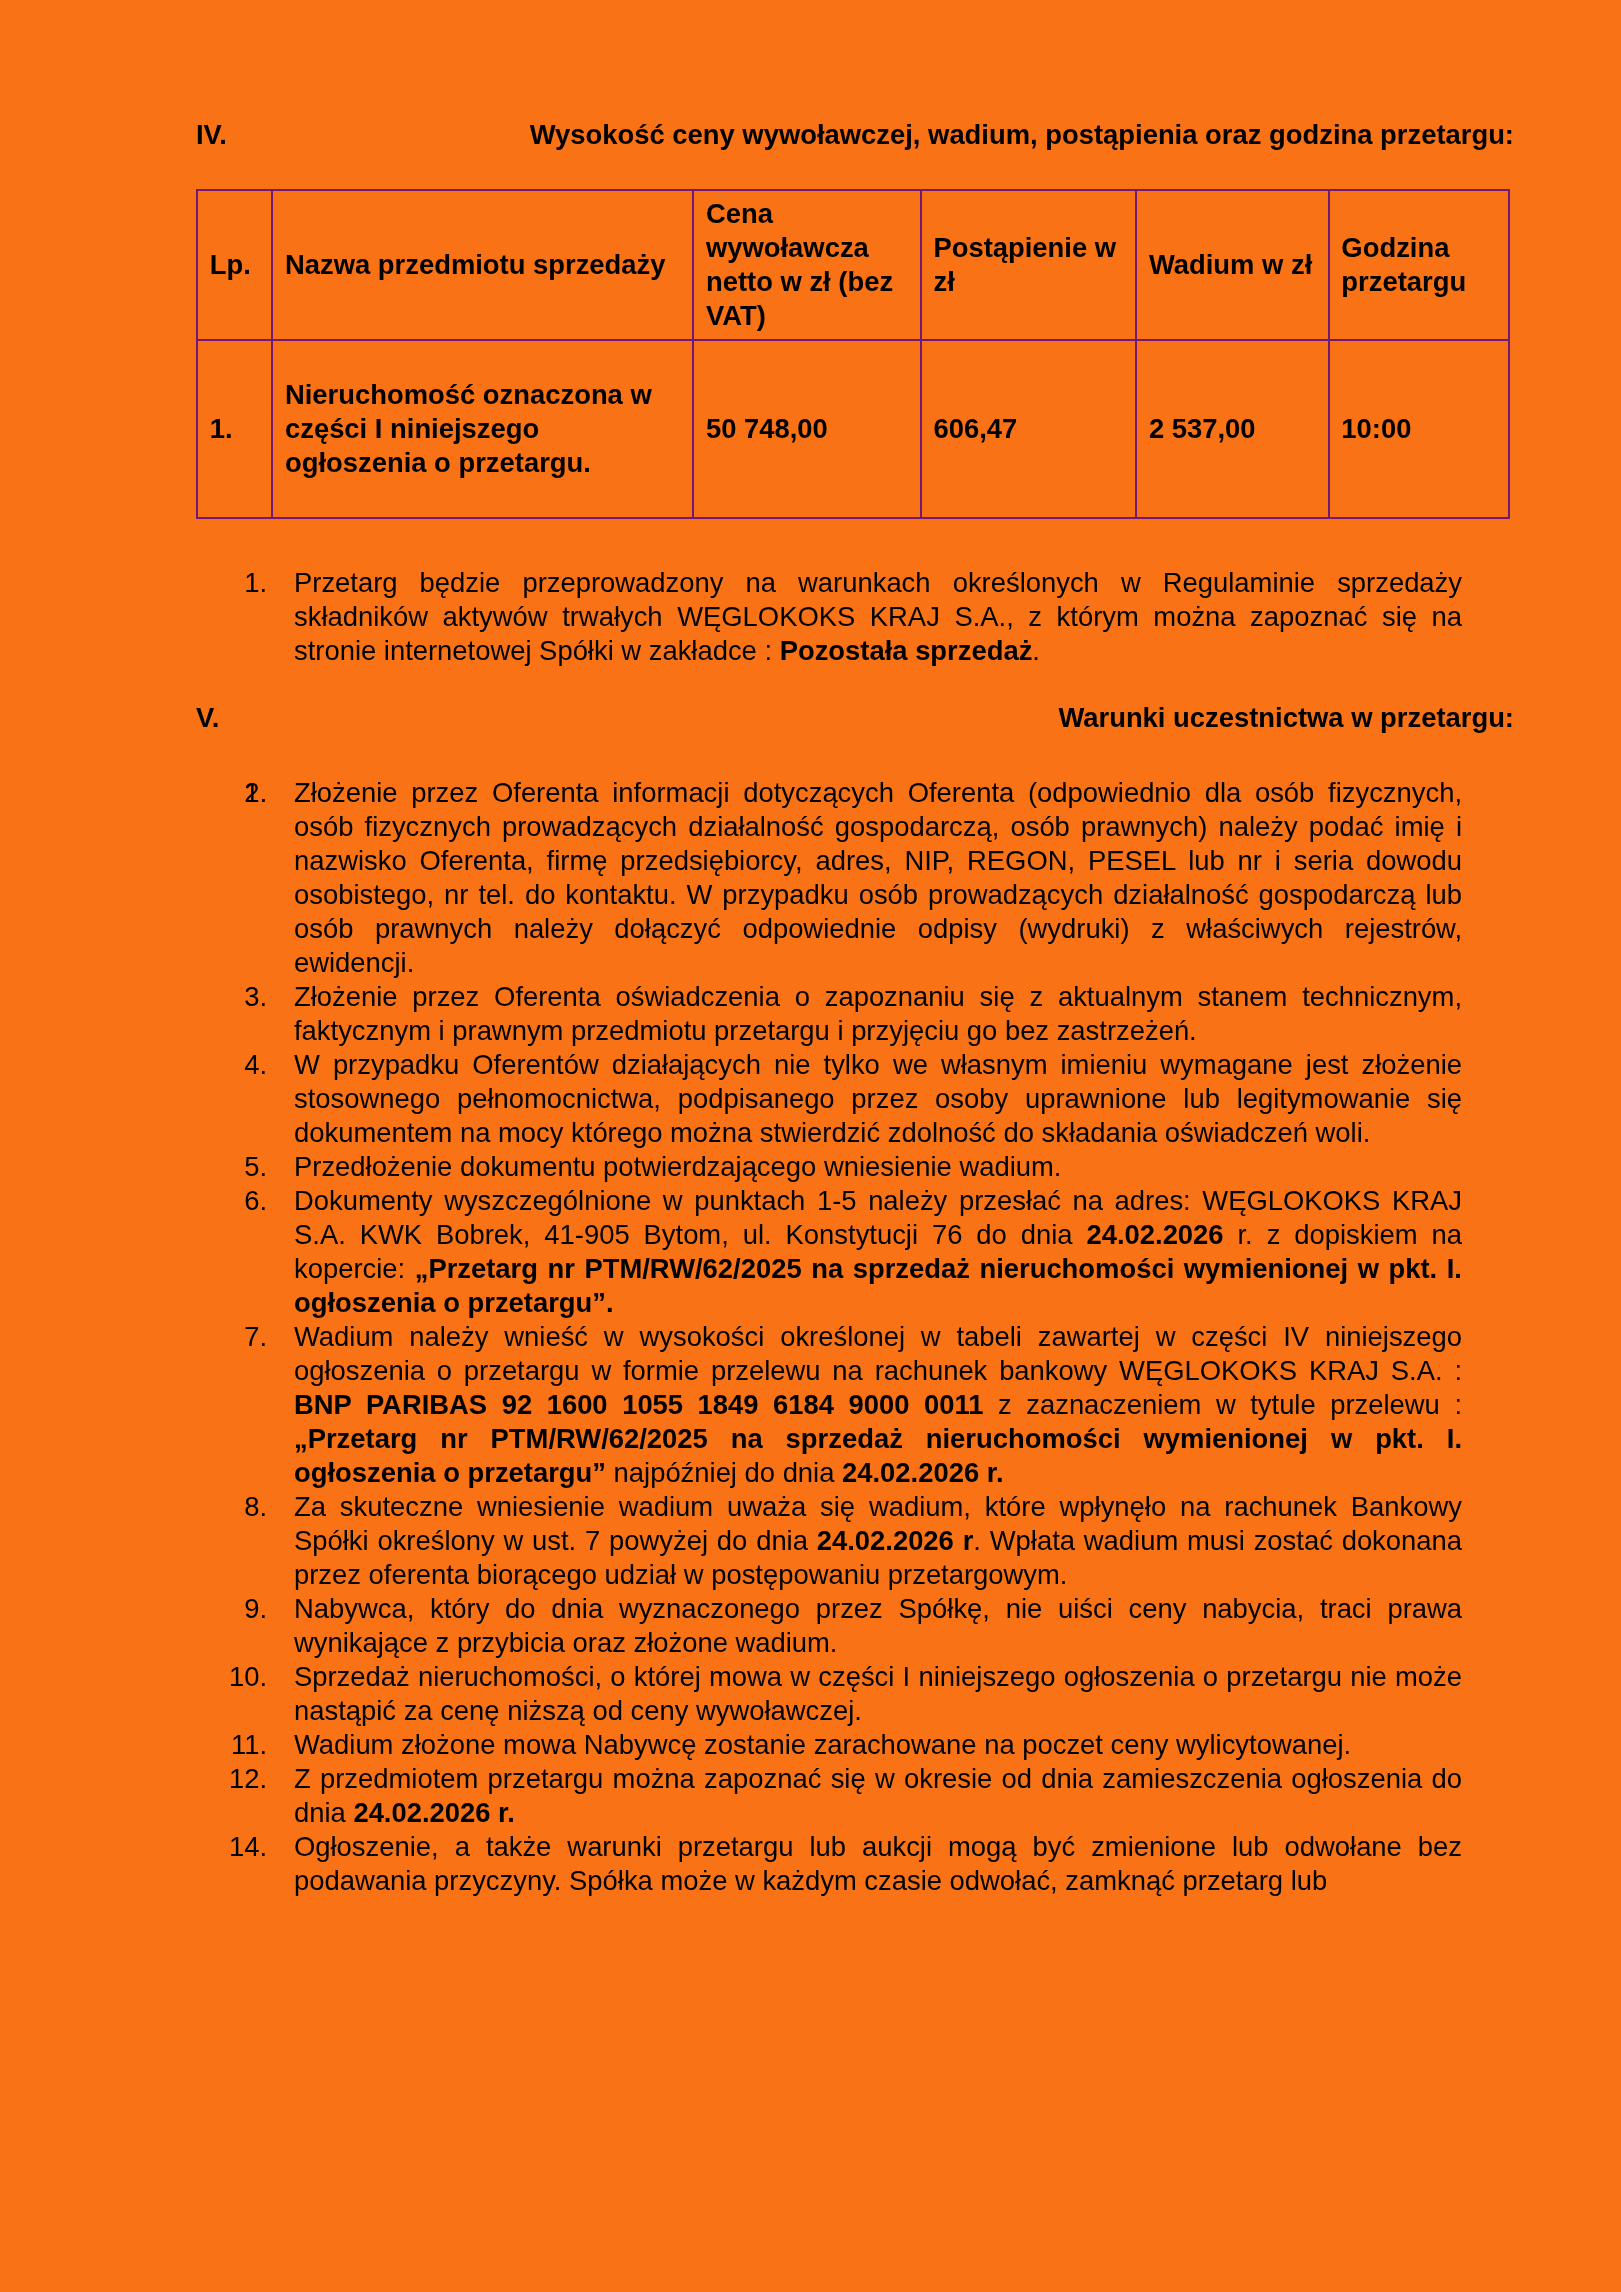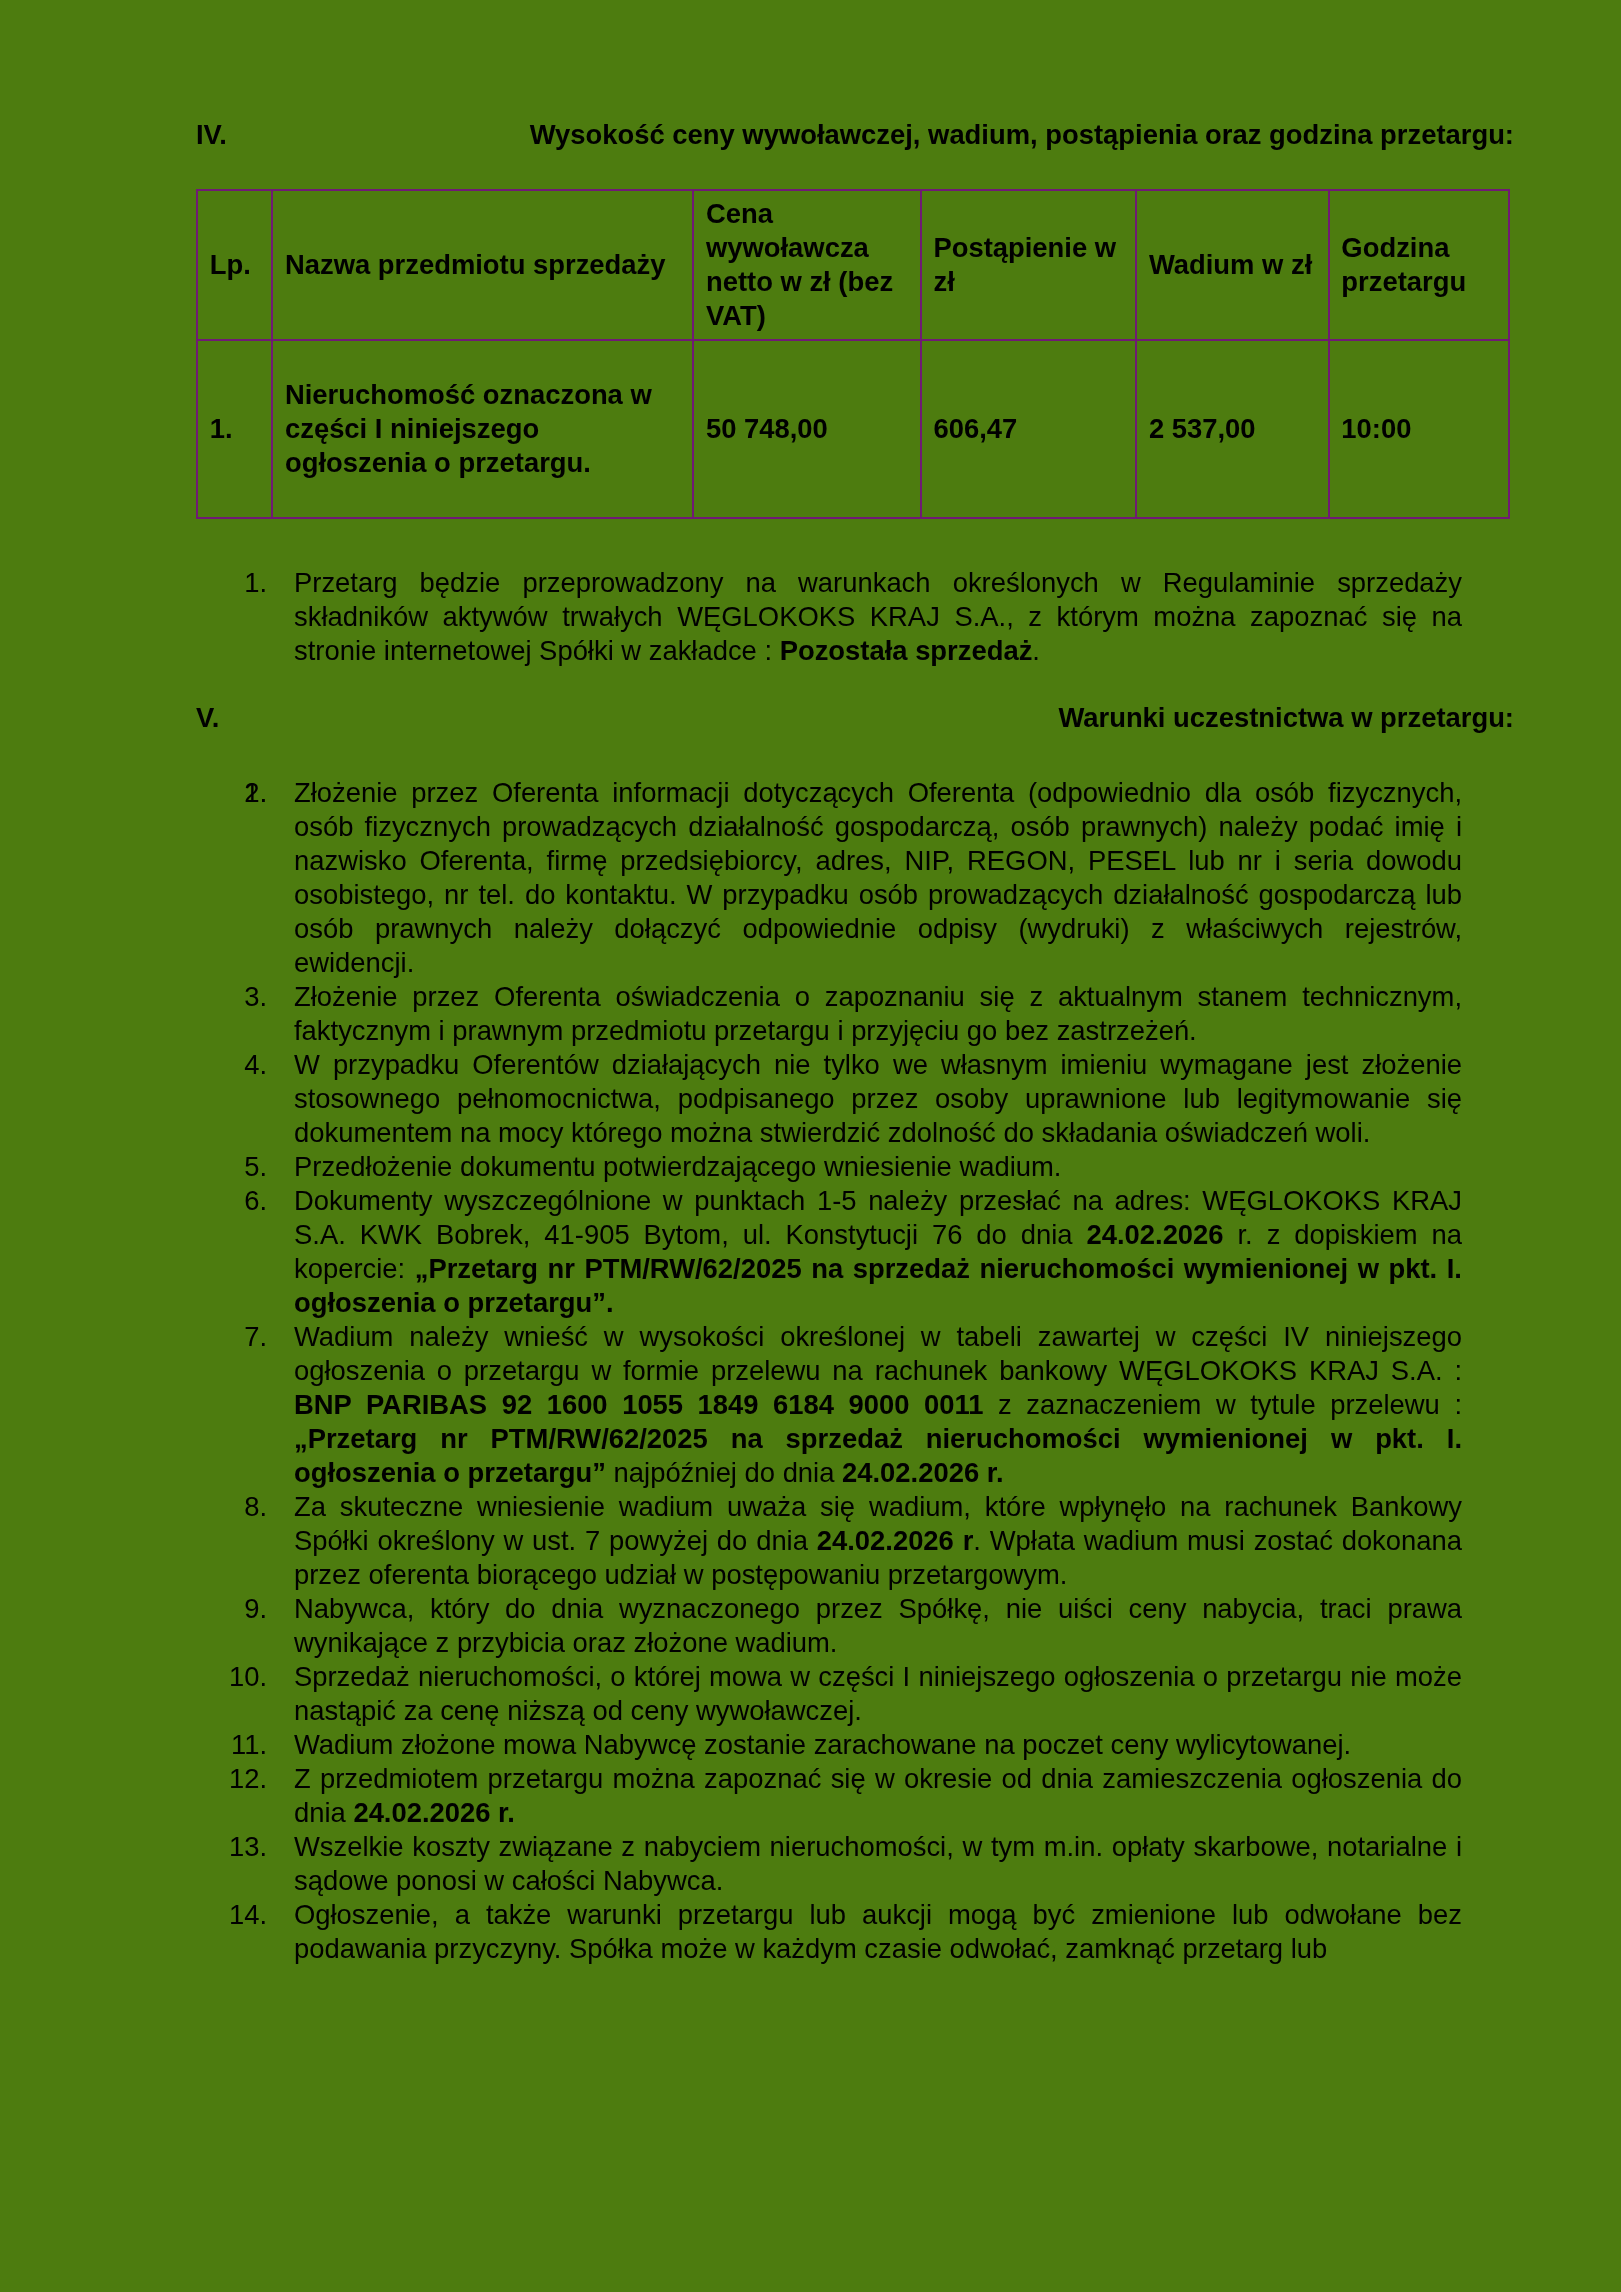--- a/index.html
+++ b/index.html
@@ -1,19 +1,19 @@
 <!DOCTYPE html>
 <html lang="pl"><head>
 <meta charset="utf-8">
 <style>
   html,body { margin:0; padding:0; background:#ffffff; }
   .page {
     position:relative;
     width:1621px; height:2293px;
-    background:#4d7c0f;
+    background:#f97316;
     color:#000000;
     font-family:"Liberation Sans","DejaVu Sans",sans-serif;
     font-size:27.4px;
     line-height:34px;
     overflow:hidden;
   }
   .content {
     position:absolute;
     left:196px; top:118px;
     width:1318px;
@@ -117,19 +117,18 @@
         <div class="item"><span class="num">3.</span><span class="body"><span>Złożenie przez Oferenta oświadczenia o zapoznaniu się z aktualnym stanem technicznym, faktycznym i prawnym przedmiotu przetargu i przyjęciu go bez zastrzeżeń.</span></span></div>
         <div class="item"><span class="num">4.</span><span class="body"><span>W przypadku Oferentów działających nie tylko we własnym imieniu wymagane jest złożenie stosownego pełnomocnictwa, podpisanego przez osoby uprawnione lub legitymowanie się dokumentem na mocy którego można stwierdzić zdolność do składania oświadczeń woli.</span></span></div>
         <div class="item"><span class="num">5.</span><span class="body"><span>Przedłożenie dokumentu potwierdzającego wniesienie wadium.</span></span></div>
         <div class="item"><span class="num">6.</span><span class="body"><span>Dokumenty wyszczególnione w punktach 1-5 należy przesłać na adres: WĘGLOKOKS KRAJ S.A. KWK Bobrek, 41-905 Bytom, ul. Konstytucji 76 do dnia </span><span class="bold">24.02.2026</span><span> r. z dopiskiem na kopercie: </span><span class="bold">„Przetarg nr PTM/RW/62/2025 na sprzedaż nieruchomości wymienionej w pkt. I. ogłoszenia o przetargu”.</span></span></div>
         <div class="item"><span class="num">7.</span><span class="body"><span>Wadium należy wnieść w wysokości określonej w tabeli zawartej w części IV niniejszego ogłoszenia o przetargu w formie przelewu na rachunek bankowy WĘGLOKOKS KRAJ S.A. : </span><span class="bold">BNP PARIBAS 92 1600 1055 1849 6184 9000 0011</span><span> z zaznaczeniem w tytule przelewu : </span><span class="bold">„Przetarg nr PTM/RW/62/2025 na sprzedaż nieruchomości wymienionej w pkt. I. ogłoszenia o przetargu”</span><span> najpóźniej do dnia </span><span class="bold">24.02.2026 r.</span></span></div>
         <div class="item"><span class="num">8.</span><span class="body"><span>Za skuteczne wniesienie wadium uważa się wadium, które wpłynęło na rachunek Bankowy Spółki określony w ust. 7 powyżej do dnia </span><span class="bold">24.02.2026 r</span><span>. Wpłata wadium musi zostać dokonana przez oferenta biorącego udział w postępowaniu przetargowym.</span></span></div>
         <div class="item"><span class="num">9.</span><span class="body"><span>Nabywca, który do dnia wyznaczonego przez Spółkę, nie uiści ceny nabycia, traci prawa wynikające z przybicia oraz złożone wadium.</span></span></div>
         <div class="item"><span class="num">10.</span><span class="body"><span>Sprzedaż nieruchomości, o której mowa w części I niniejszego ogłoszenia o przetargu nie może nastąpić za cenę niższą od ceny wywoławczej.</span></span></div>
         <div class="item"><span class="num">11.</span><span class="body"><span>Wadium złożone mowa Nabywcę zostanie zarachowane na poczet ceny wylicytowanej.</span></span></div>
         <div class="item"><span class="num">12.</span><span class="body"><span>Z przedmiotem przetargu można zapoznać się w okresie od dnia zamieszczenia ogłoszenia do dnia </span><span class="bold">24.02.2026 r.</span></span></div>
-        <div class="item"><span class="num">13.</span><span class="body"><span>Wszelkie koszty związane z nabyciem nieruchomości, w tym m.in. opłaty skarbowe, notarialne i sądowe ponosi w całości Nabywca.</span></span></div>
         <div class="item"><span class="num">14.</span><span class="body"><span>Ogłoszenie, a także warunki przetargu lub aukcji mogą być zmienione lub odwołane bez podawania przyczyny. Spółka może w każdym czasie odwołać, zamknąć przetarg lub</span></span></div>
       </div>
 
   </div>
 </div>
 
 
 </body></html>

